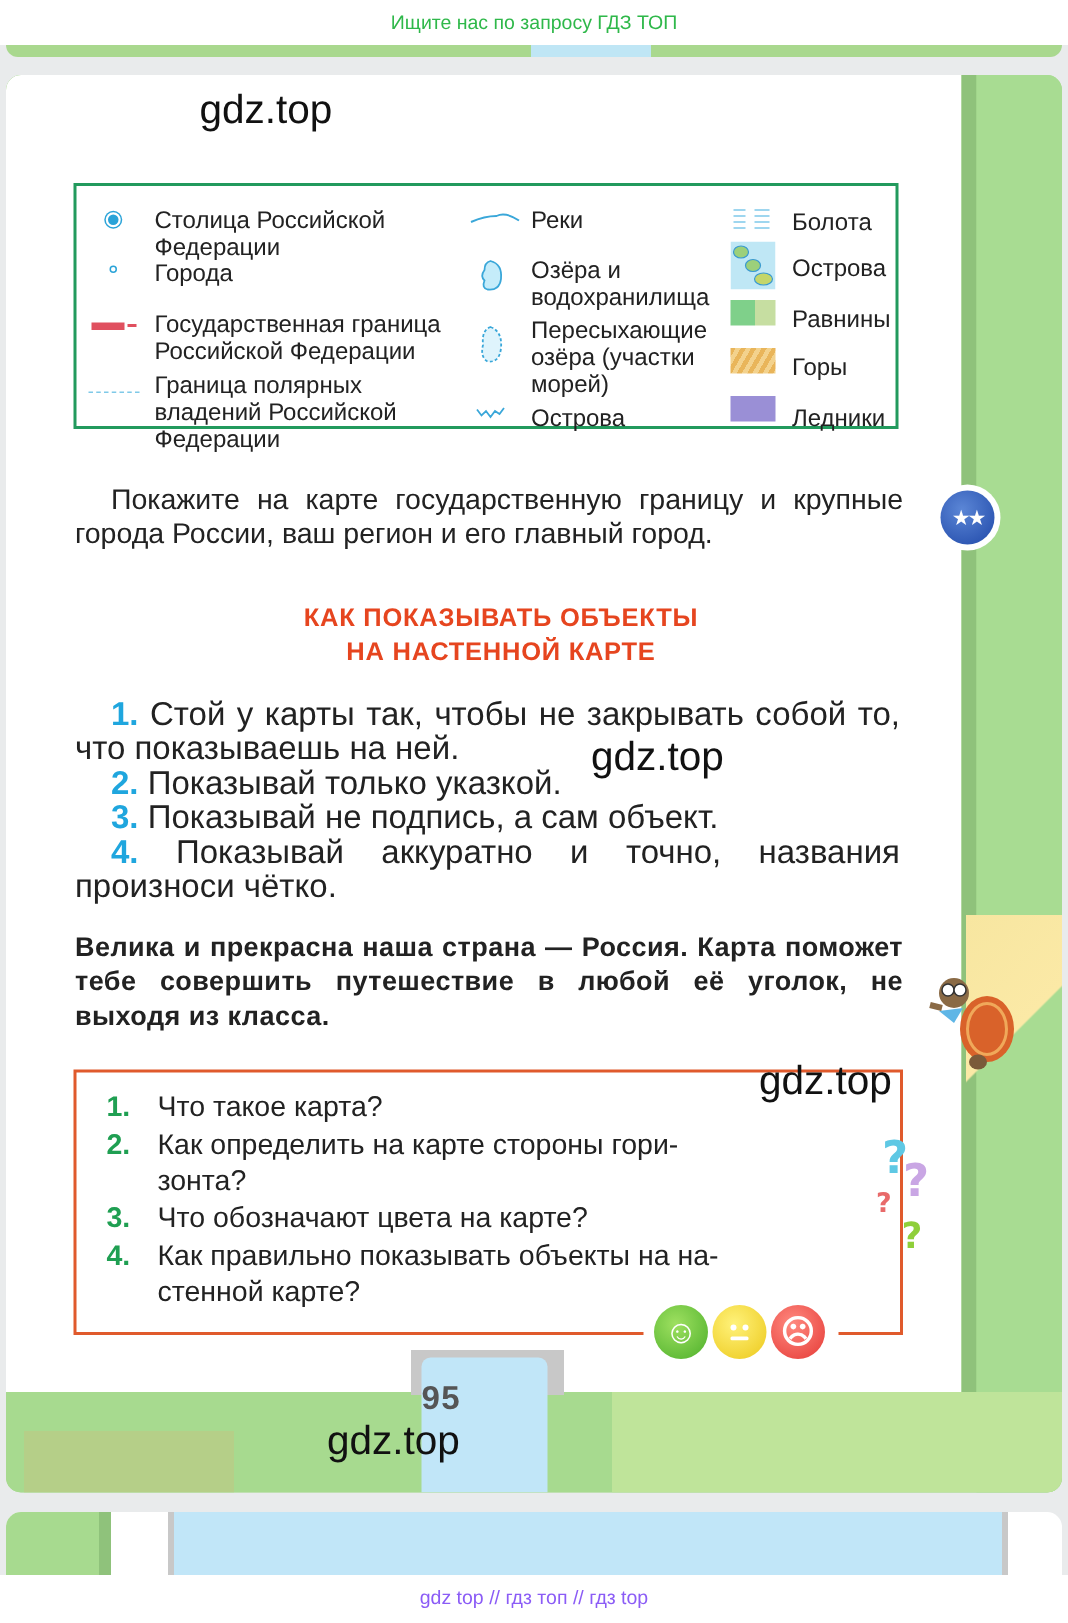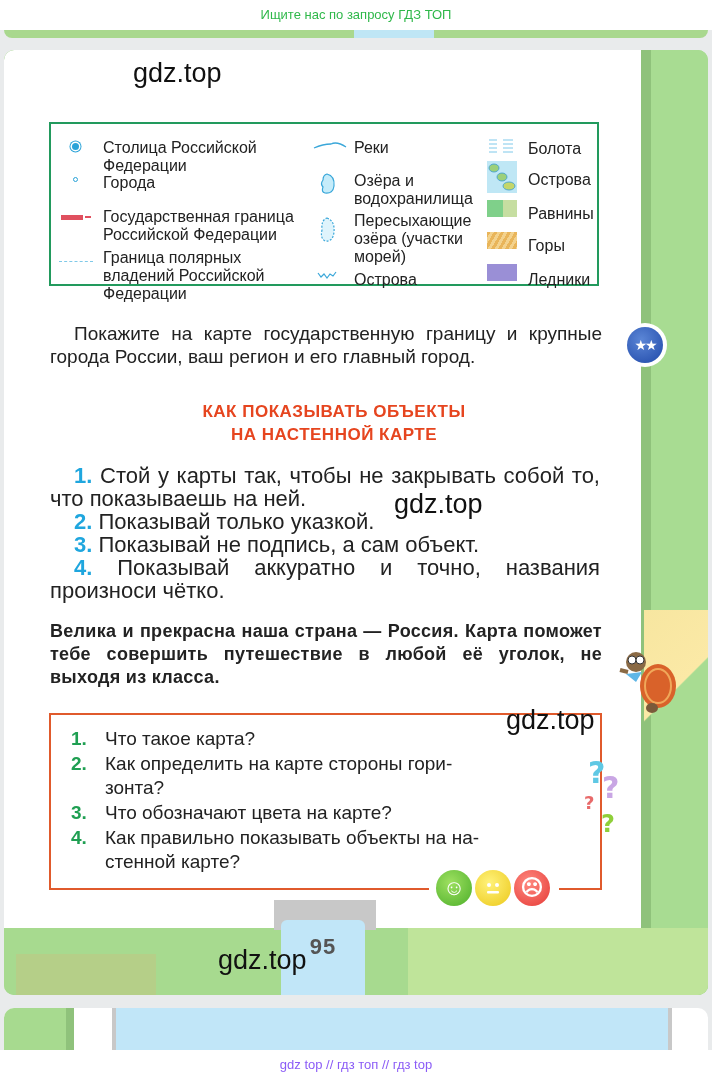--- a/index.html
+++ b/index.html
@@ -41,21 +41,21 @@
   .q-item .num { color: #1f9f52; font-weight: bold; display: inline-block; width: 34px; }
   .q-item .cont { padding-left: 34px; }
 
   .smileys { position: absolute; left: 425px; top: 820px; width: 130px; height: 40px; background: #fff; display: flex; gap: 3px; padding-left: 7px; }
   .smiley { width: 36px; height: 36px; border-radius: 50%; display: flex; align-items: center; justify-content: center; font-size: 22px; color: #fff; font-weight: bold; }
 
   .star-badge { position: absolute; left: 619px; top: 273px; width: 44px; height: 44px; border-radius: 50%; background: #fff; display: flex; align-items: center; justify-content: center; }
   .star-badge .inner { width: 36px; height: 36px; border-radius: 50%; background: radial-gradient(circle at 40% 35%, #5b86d6, #1f48a8); display: flex; align-items: center; justify-content: center; color: #fff; font-size: 14px; letter-spacing: -2px; }
 
   .page-tab-gray { position: absolute; left: 270px; top: 850px; width: 102px; height: 30px; background: #c8c8c8; }
-  .page-tab { position: absolute; left: 277px; top: 855px; width: 84px; height: 90px; background: #c1e6f8; border-radius: 6px 6px 0 0; text-align: center; margin-top: 15px; }
+  .page-tab { position: absolute; left: 277px; top: 855px; width: 84px; height: 90px; background: #c1e6f8; border-radius: 6px 6px 0 0; text-align: left; }
   .page-num { font-weight: bold; font-size: 22px; color: #555; margin-top: 14px; letter-spacing: 1px; }
 
   .next-page { position: absolute; left: 4px; top: 1008px; width: 704px; height: 74px; background: #fff; border-radius: 10px 10px 0 0; overflow: hidden; }
   .next-page .g { position: absolute; left: 0; top: 0; width: 66px; height: 74px; background: #a7da8f; }
   .next-page .g2 { position: absolute; left: 62px; top: 0; width: 8px; height: 74px; background: #8fc27b; }
   .next-page .blue { position: absolute; left: 108px; top: 0; width: 560px; height: 74px; background: #c1e6f8; border-left: 4px solid #c8c8c8; border-right: 4px solid #c8c8c8; }
 
   .bottom-banner { position: absolute; left: 0; top: 1050px; width: 712px; height: 32px; background: #fff; text-align: center; font-size: 13px; line-height: 30px; color: #8b5cf6; }
 
   .qmark { position: absolute; font-weight: bold; font-family: "DejaVu Sans", sans-serif; }

